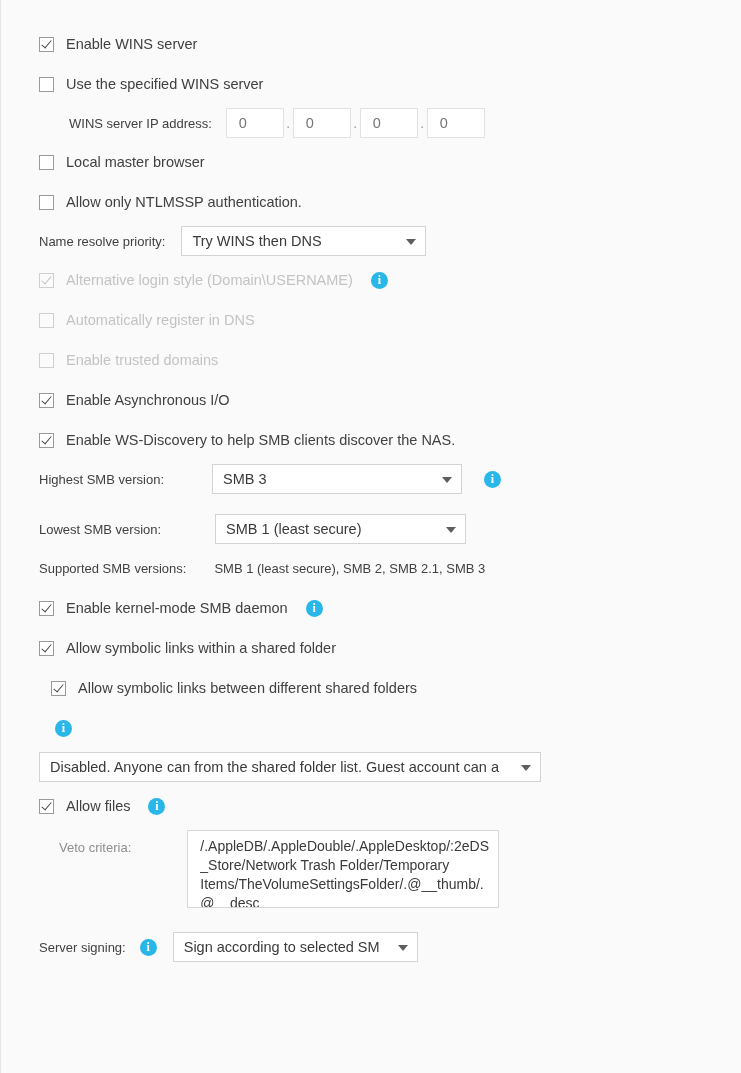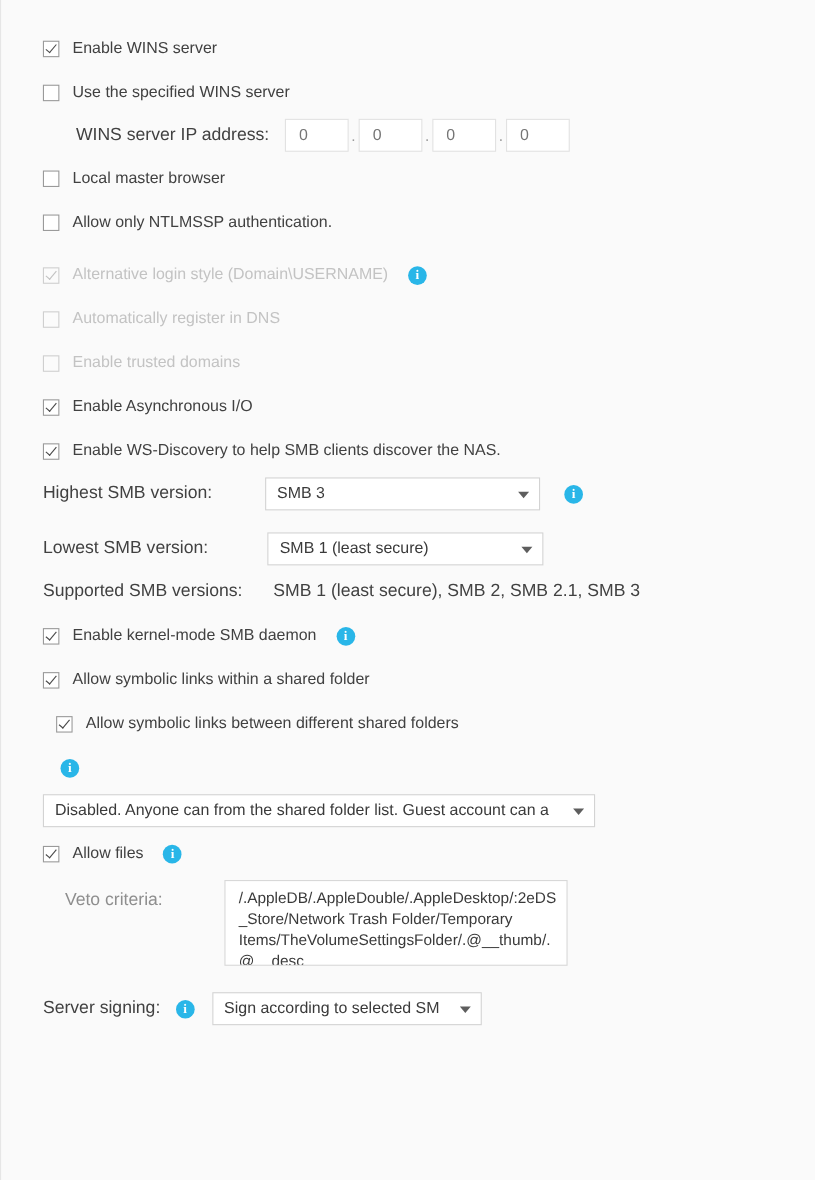--- a/index.html
+++ b/index.html
@@ -105,21 +105,21 @@
 
   .cb-label {
     font-size: 14.5px;
     color: #414141;
     margin-left: 12px;
     white-space: nowrap;
   }
   .cb-label.muted { color: #c3c3c3; }
 
   .lbl {
-    font-size: 16px;
+    font-size: 13px;
     color: #414141;
     white-space: nowrap;
   }
   .lbl.soft { color: #8e8e8e; }
 
   
   .info {
     width: 17px;
     height: 17px;
     min-width: 17px;
@@ -258,20 +258,27 @@
 
     <div class="gap-16"></div>
 
     <div class="row">
       <span class="cb"></span>
       <span class="cb-label">Allow only NTLMSSP authentication.</span>
     </div>
 
     <div class="gap-12"></div>
 
+    <div class="row">
+      <span class="lbl">Name resolve priority:</span>
+      <span class="sel" style="margin-left:16px;width:245px;">
+        <span class="sel-text">Try WINS then DNS</span>
+        <span class="caret"></span>
+      </span>
+    </div>
 
     <div class="gap-12"></div>
 
     <div class="row">
       <span class="cb checked disabled"></span>
       <span class="cb-label muted">Alternative login style (Domain\USERNAME)</span>
       <span class="info" style="margin-left:18px;">i</span>
     </div>
 
     <div class="gap-16"></div>

